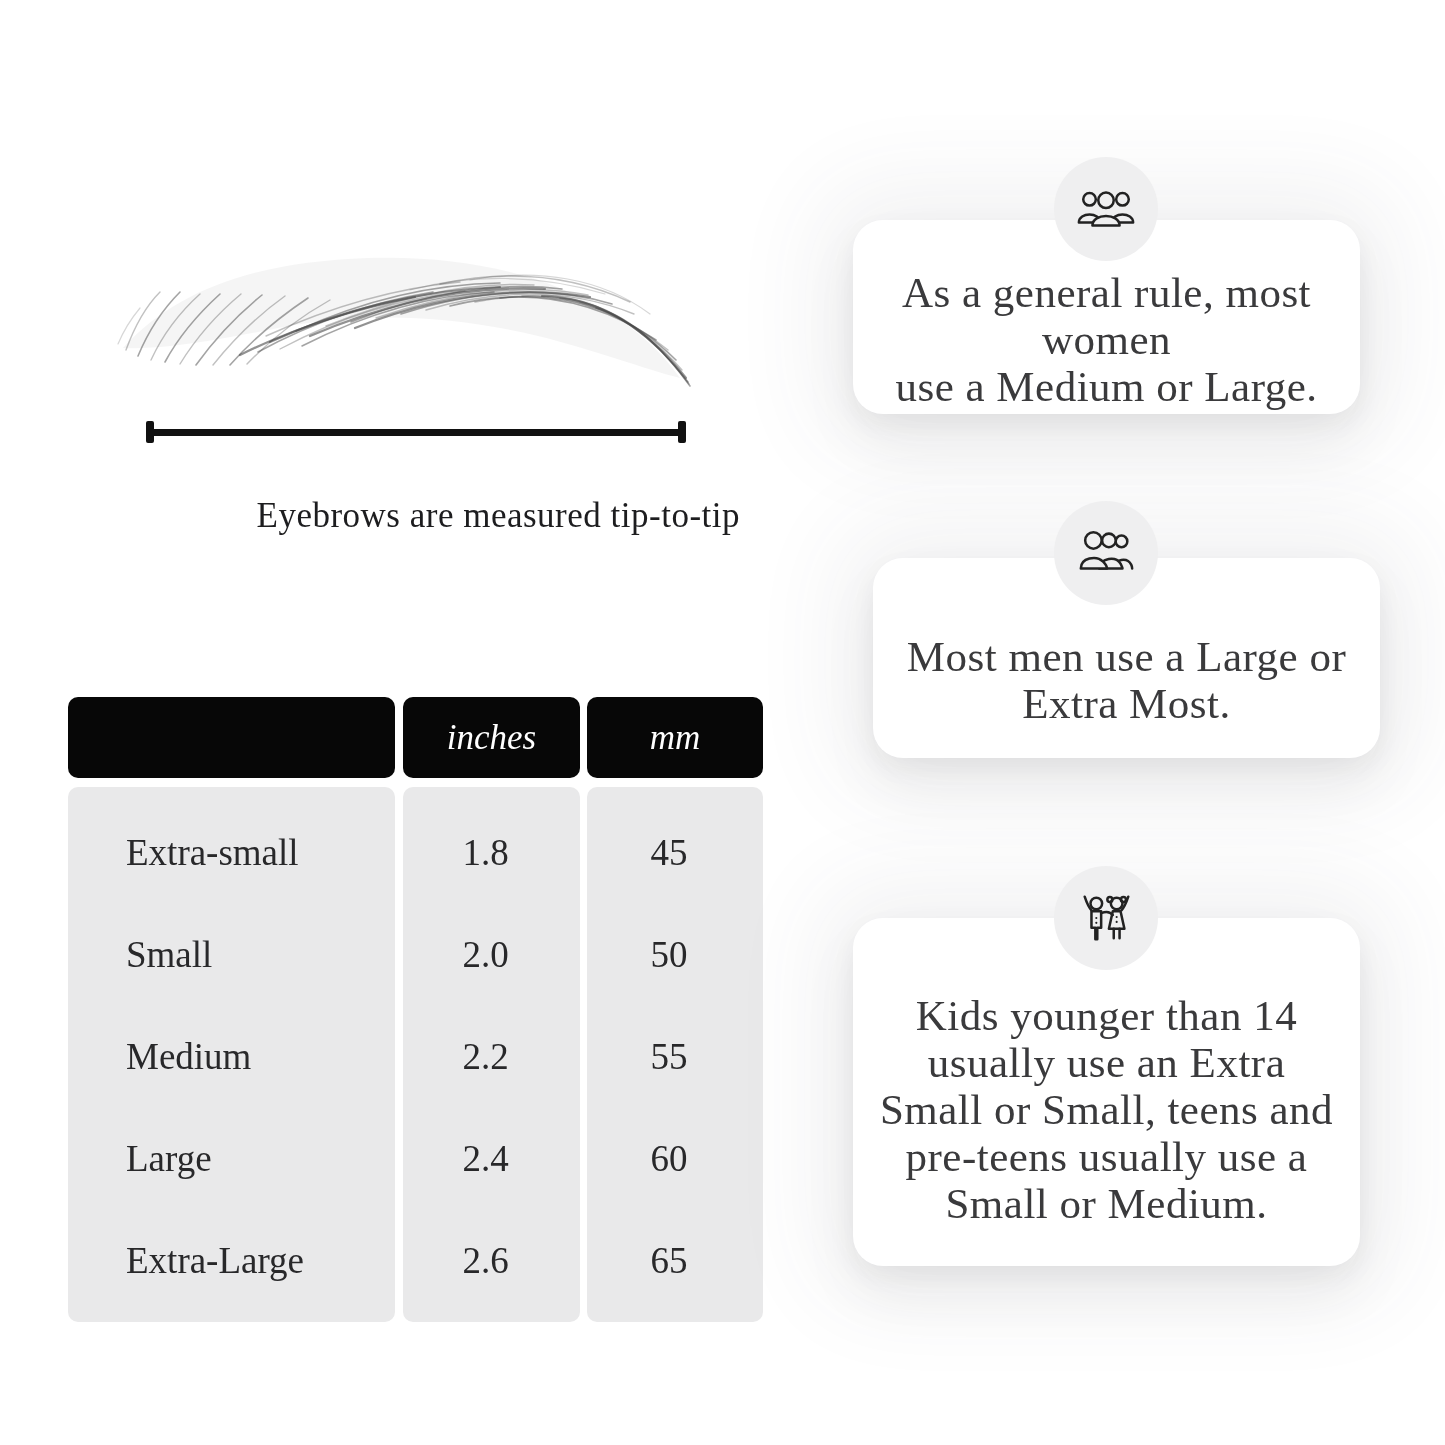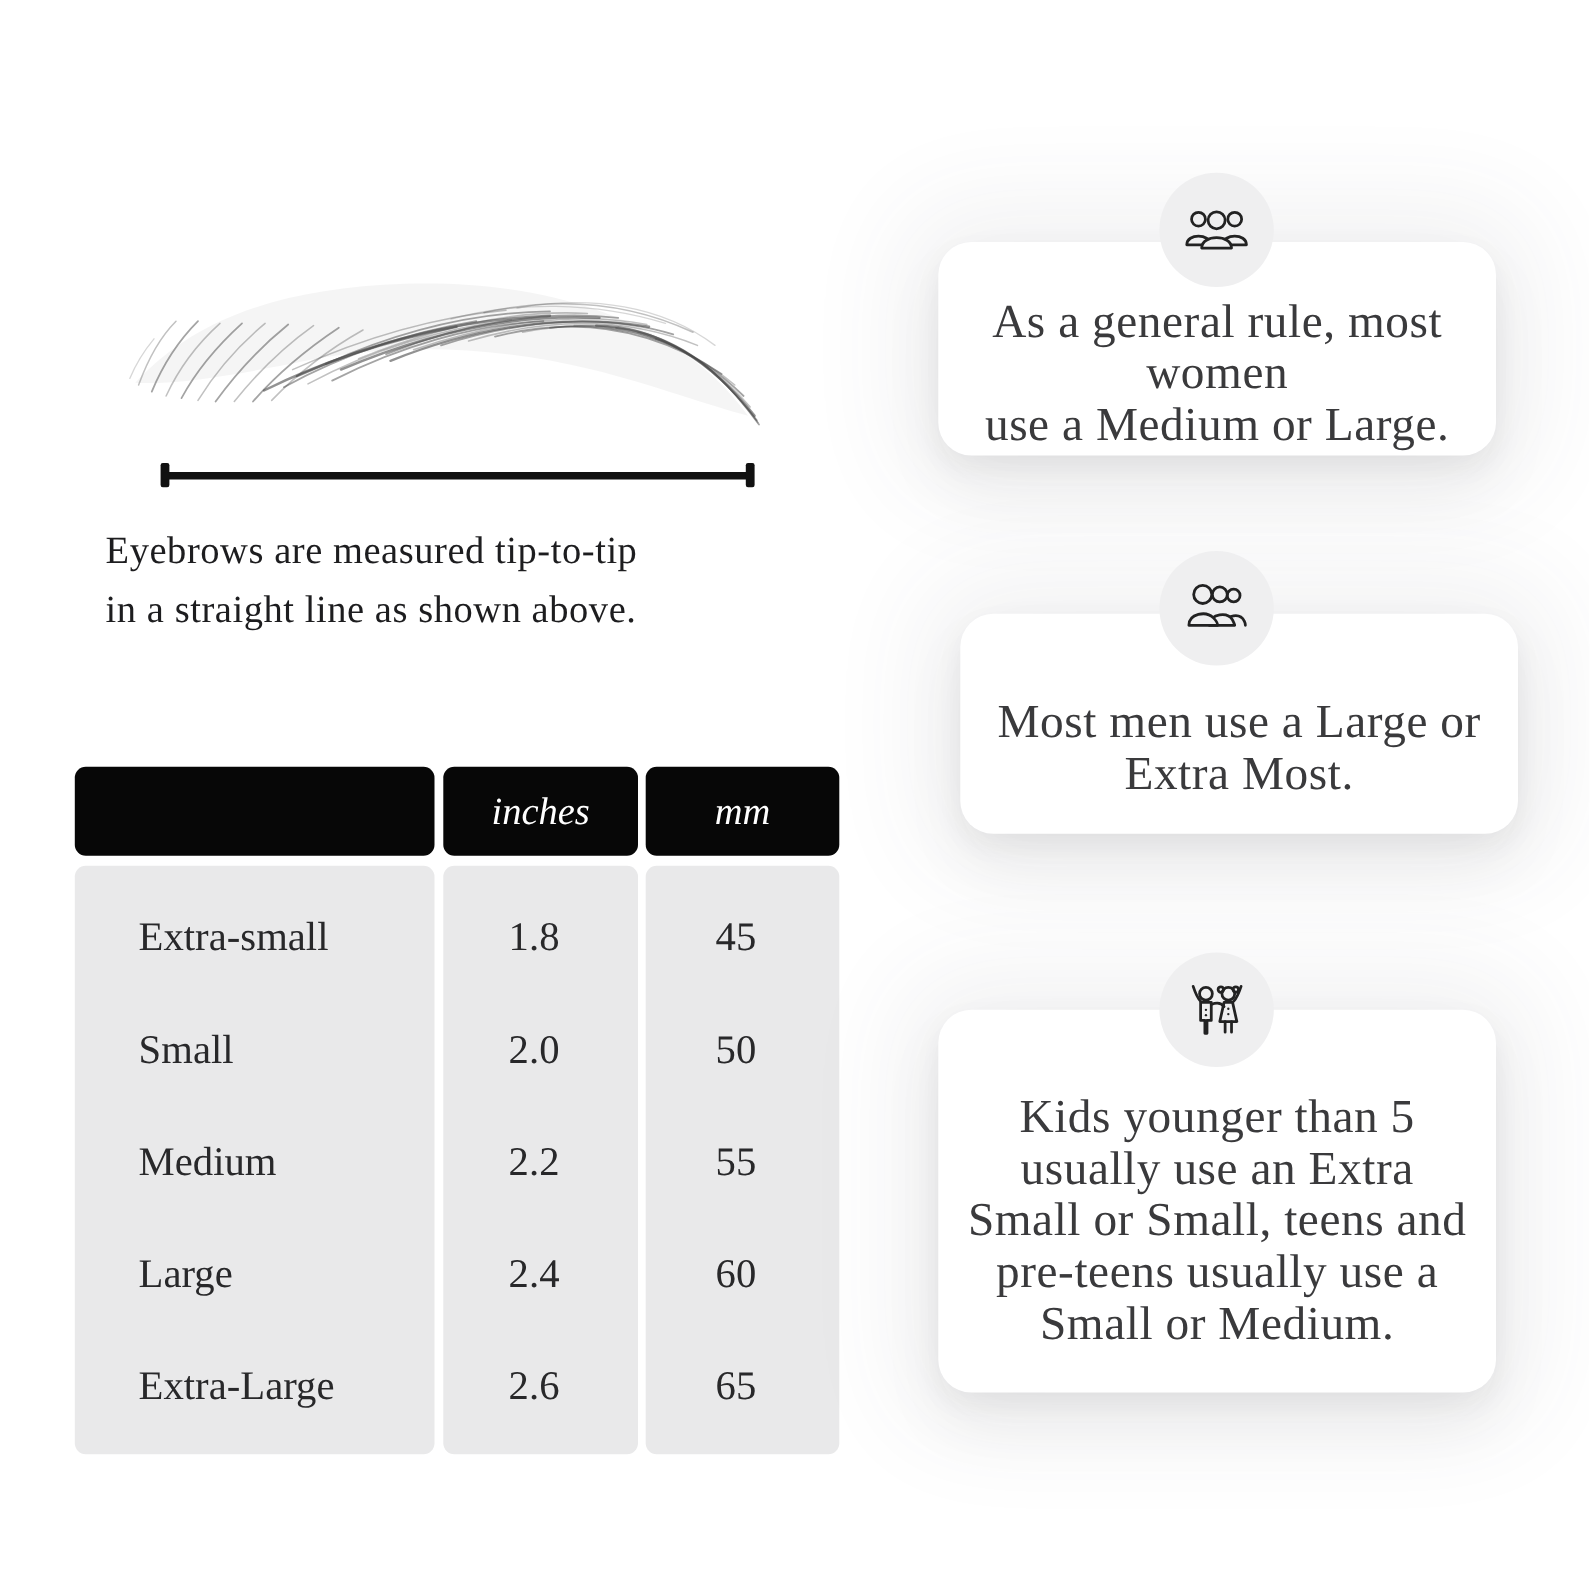--- a/index.html
+++ b/index.html
@@ -22,21 +22,21 @@
   .eyebrow .h3{stroke-width:2.2;opacity:.6;}
   .eyebrow .h4{stroke-width:1.2;opacity:.22;}
 
   
   .measure{position:absolute;left:146px;top:421px;width:540px;height:22px;}
   .measure .bar{position:absolute;left:2px;right:2px;top:8px;height:7px;background:var(--line_color);border-radius:2px;}
   .measure .cap{position:absolute;top:0;width:8px;height:22px;background:var(--line_color);border-radius:2px;}
   .measure .cap.left{left:0;}
   .measure .cap.right{right:0;}
 
-  .caption{position:absolute;left:96px;top:474px;width:644px;text-align:left;
+  .caption{position:absolute;left:96px;top:489px;width:644px;text-align:right;
     font-size:35px;line-height:53px;color:var(--caption_text);letter-spacing:.5px;}
   .caption span{display:block;}
 
   
   .thead-cell{position:absolute;top:697px;height:81px;background:var(--table_header_bg);
     border-radius:10px;display:flex;align-items:center;justify-content:center;
     color:var(--table_header_text);font-size:35px;font-style:italic;}
   .tbody-col{position:absolute;top:787px;height:535px;background:var(--table_body_bg);
     border-radius:10px;display:flex;flex-direction:column;padding:14px 12px 10px 0;
     color:var(--table_text);font-size:37px;}
@@ -114,21 +114,20 @@
   </svg>
 
   <div class="measure">
     <span class="cap left"></span>
     <span class="bar"></span>
     <span class="cap right"></span>
   </div>
 
   <div class="caption">
     <span>Eyebrows are measured tip-to-tip</span>
-    <span>in a straight line as shown above.</span>
   </div>
 
   <div class="thead-cell c1">
     <span></span>
   </div>
   <div class="thead-cell c2">
     <span>inches</span>
   </div>
   <div class="thead-cell c3">
     <span>mm</span>
@@ -163,21 +162,21 @@
     </p>
   </section>
   <section class="card card2">
     <p class="card-text">
       <span>Most men use a Large or</span>
       <span>Extra Most.</span>
     </p>
   </section>
   <section class="card card3">
     <p class="card-text">
-      <span>Kids younger than 5</span>
+      <span>Kids younger than 14</span>
       <span>usually use an Extra</span>
       <span>Small or Small, teens and</span>
       <span>pre-teens usually use a</span>
       <span>Small or Medium.</span>
     </p>
   </section>
 
   <div class="circle circ1">
     <svg class="icon" viewBox="0 0 64 56" aria-hidden="true">
       <circle cx="15" cy="18" r="6.5"></circle>

